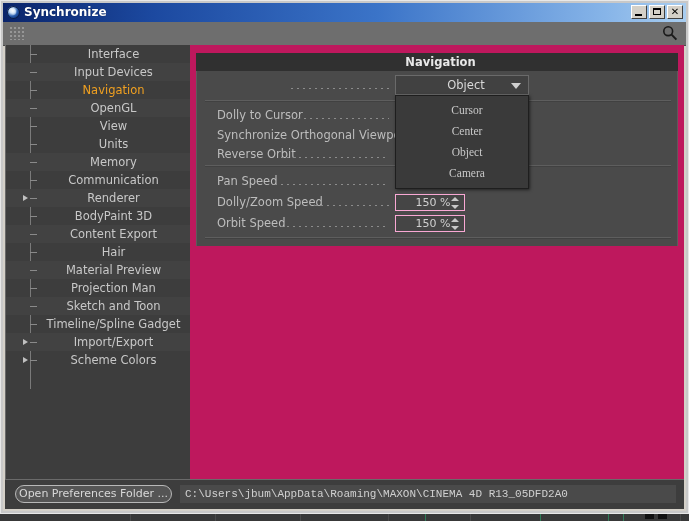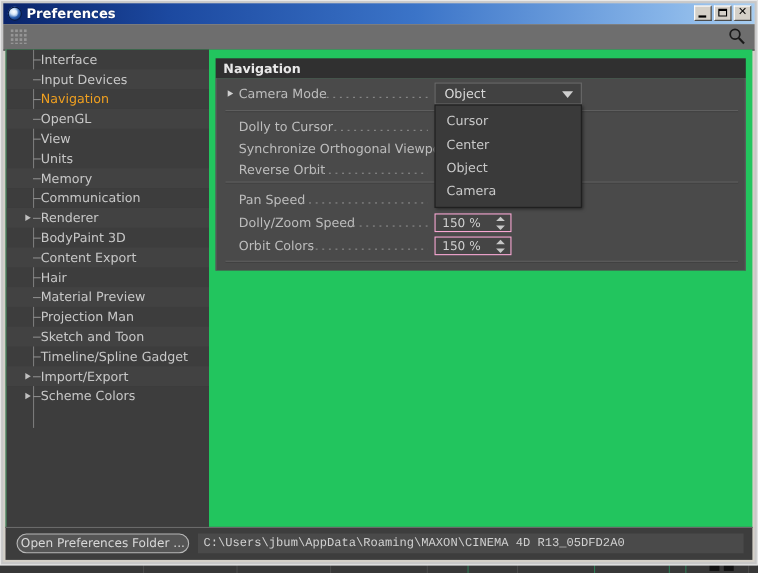--- a/index.html
+++ b/index.html
@@ -91,23 +91,24 @@
     background-position:0 0;
     opacity:.9;
   }
   #search-icon {
     position:absolute; right:8px; top:3px; width:16px; height:16px;
   }
 
   
   #body {
     position:absolute; left:2px; top:42px; right:2px; bottom:31px;
-    background:#22c55e;
+    background:#be185d;
     box-sizing:border-box;
     border-left:1px solid #6a6a6a;
+    text-align:center;
   }
 
   
   #sidebar {
     position:absolute; left:0; top:0; width:184px; bottom:0;
     background:#3d3d3d;
     overflow:hidden;
   }
   .tree-stem {
     position:absolute; left:24px; top:0; width:1px; height:344px;
@@ -193,20 +194,21 @@
     box-shadow:1px 1px 3px rgba(0,0,0,.55);
     box-sizing:border-box;
     padding:4px 0 4px 0;
     z-index:30;
   }
   .dd-item {
     height:21px; line-height:21px;
     color:#c9c9c9; font-size:11.5px;
     padding-left:10px; white-space:nowrap;
     cursor:default;
+    font-family:Liberation Serif, serif;
   }
 
   
   .spinner {
     position:absolute; width:70px; height:17px;
     background:#454545;
     border:1px solid #f9a8d4;
     box-sizing:border-box;
     color:#d0d0d0; font-size:11px; line-height:15px;
     padding-left:6px;
@@ -267,21 +269,21 @@
     <div class="bg-block" style="left:658px"></div>
     <div class="bg-tick" style="left:680px"></div>
   </div>
 </div>
 
 <div id="window">
  <div id="window-inner">
 
   <div id="titlebar">
     <div id="title-icon"></div>
-    <div id="title-text">Preferences</div>
+    <div id="title-text">Synchronize</div>
     <div id="win-buttons">
       <div class="win-btn">
             <span class="min-g"></span>
           </div>
       <div class="win-btn">
             <span class="max-g"></span>
           </div>
       <div class="win-btn">
             <span class="close-g">✕</span>
           </div>
@@ -322,24 +324,20 @@
           </div>
     </div>
 
     <div id="content">
 
       <div id="section-header">Navigation</div>
 
       <div id="props-box">
 
         <div class="prop-row" style="top:4px">
-          <span class="prop-label">
-            <span class="tri"></span>
-            <span>Camera Mode</span>
-          </span>
           <span class="leader" style="left:94px; width:98px"></span>
         </div>
 
         <div class="hsep" style="top:29px"></div>
 
         <div class="prop-row" style="top:34px">
           <span class="prop-label">Dolly to Cursor</span>
           <span class="leader" style="left:95px; width:97px"></span>
         </div>
 
@@ -365,21 +363,21 @@
           <span class="spinner" style="left:198px; top:2px">
             <span>150 %</span>
             <span class="spin-arrows">
               <span class="spin-up"></span>
                   <span class="spin-down"></span>
             </span>
           </span>
         </div>
 
         <div class="prop-row" style="top:142px">
-          <span class="prop-label">Orbit Colors</span>
+          <span class="prop-label">Orbit Speed</span>
           <span class="leader" style="left:84px; width:108px"></span>
           <span class="spinner" style="left:198px; top:2px">
             <span>150 %</span>
             <span class="spin-arrows">
               <span class="spin-up"></span>
                   <span class="spin-down"></span>
             </span>
           </span>
         </div>
 

